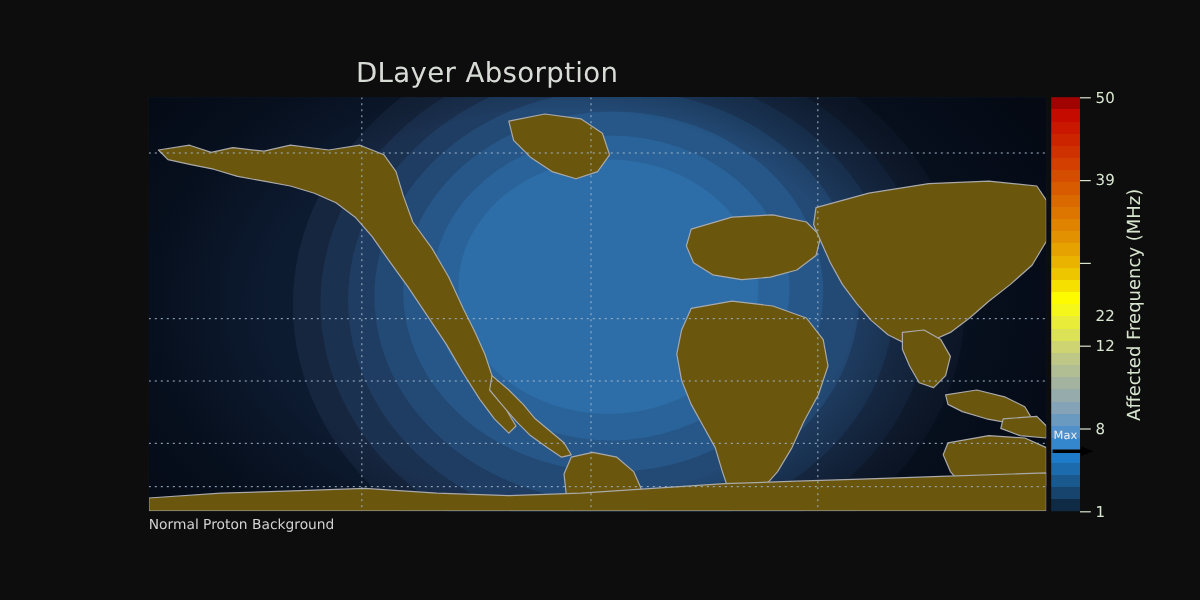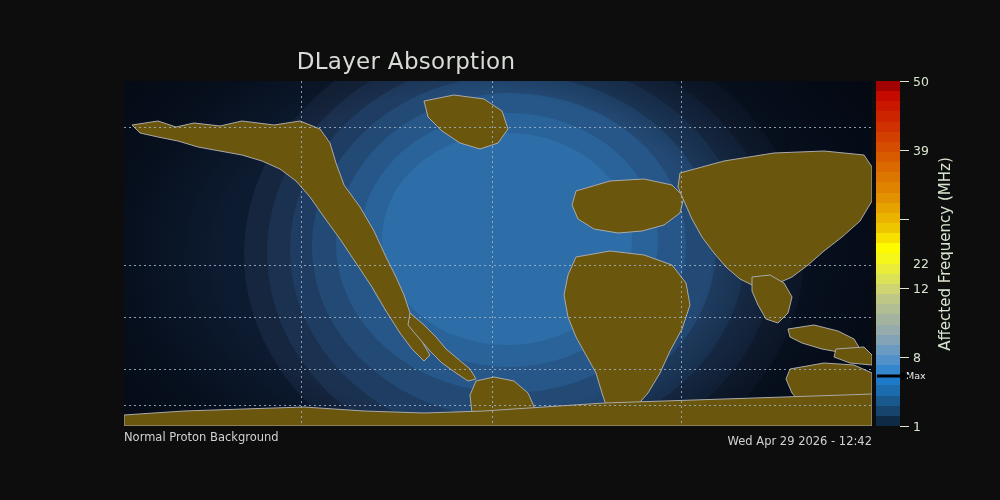--- a/index.html
+++ b/index.html
@@ -40,21 +40,21 @@
   .cb-tick{position:absolute;left:24px;width:9px;height:1px;background:#d8e6cf;}
   .cb-lab{position:absolute;left:37px;color:#d8e6cf;font-size:12.5px;
           transform:translateY(-50%);white-space:nowrap;}
   #cbar-axis-label{position:absolute;left:931px;top:81px;height:345px;width:28px;
           display:flex;align-items:center;justify-content:center;}
   #cbar-axis-label span{color:#d8e6cf;font-size:15px;white-space:nowrap;
           transform:rotate(-90deg);display:inline-block;}
 
   
   #maxmark{position:absolute;left:876px;top:358px;width:42px;height:26px;}
-  #maxmark .mx-txt{position:absolute;left:2px;top:12px;color:#e9eef2;font-size:9.5px;margin-left:28px;}
+  #maxmark .mx-txt{position:absolute;left:2px;top:0px;color:#e9eef2;font-size:9.5px;}
   #maxmark .mx-arrow{position:absolute;left:1px;top:14px;width:34px;height:8px;}
 
   
   .note{position:absolute;color:#d2d2d2;font-size:11.5px;}
   #note1{left:124px;top:430px;}
   #note2{left:124px;top:445px;}
   #stamp{position:absolute;right:128px;top:434px;color:#d2d2d2;font-size:11.5px;}
   #copyright{position:absolute;left:10px;top:478px;color:#cfcfcf;font-size:11.5px;
              font-style:italic;}
 </style>
@@ -157,15 +157,14 @@
       <path d="M0,4 L26,4" stroke="#000" stroke-width="3" fill="none"></path>
       <path d="M24,0 L34,4 L24,8 Z" fill="#000"></path>
     </svg>
   </div>
 
   <div id="cbar-axis-label">
     <span>Affected Frequency (MHz)</span>
   </div>
 
   <div class="note" id="note1">Normal Proton Background</div>
-  <div id="stamp">Wed Apr 29 2026 - 12:42</div>
 
 </div>
 
 </body></html>

